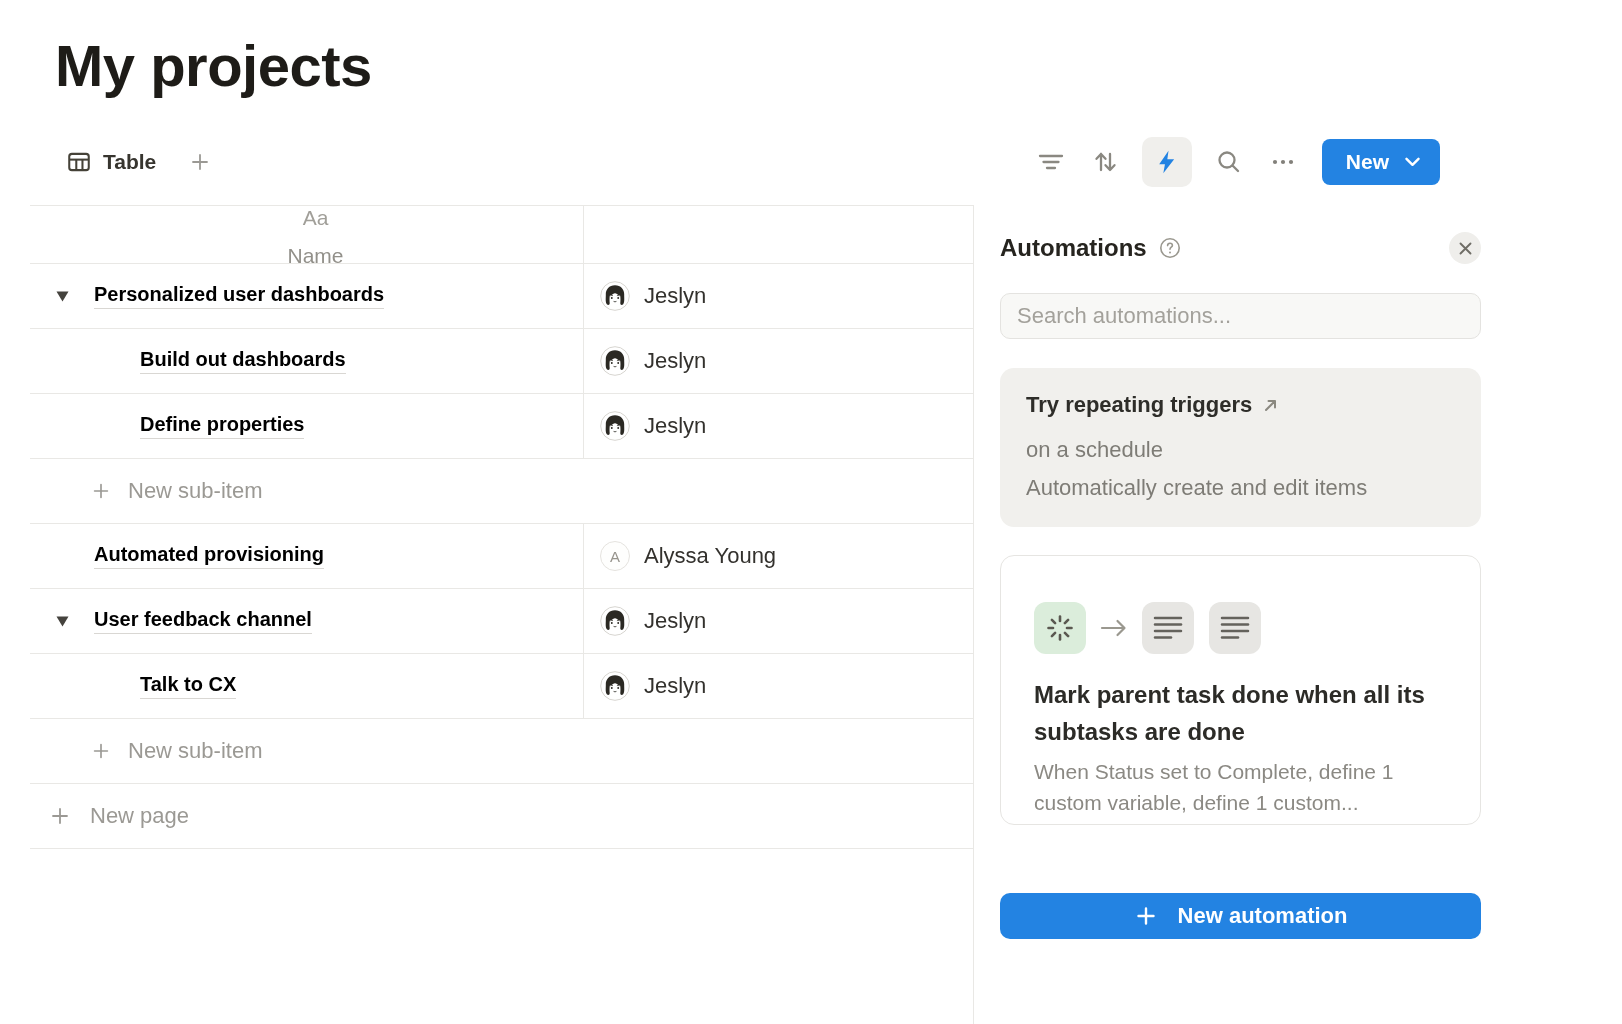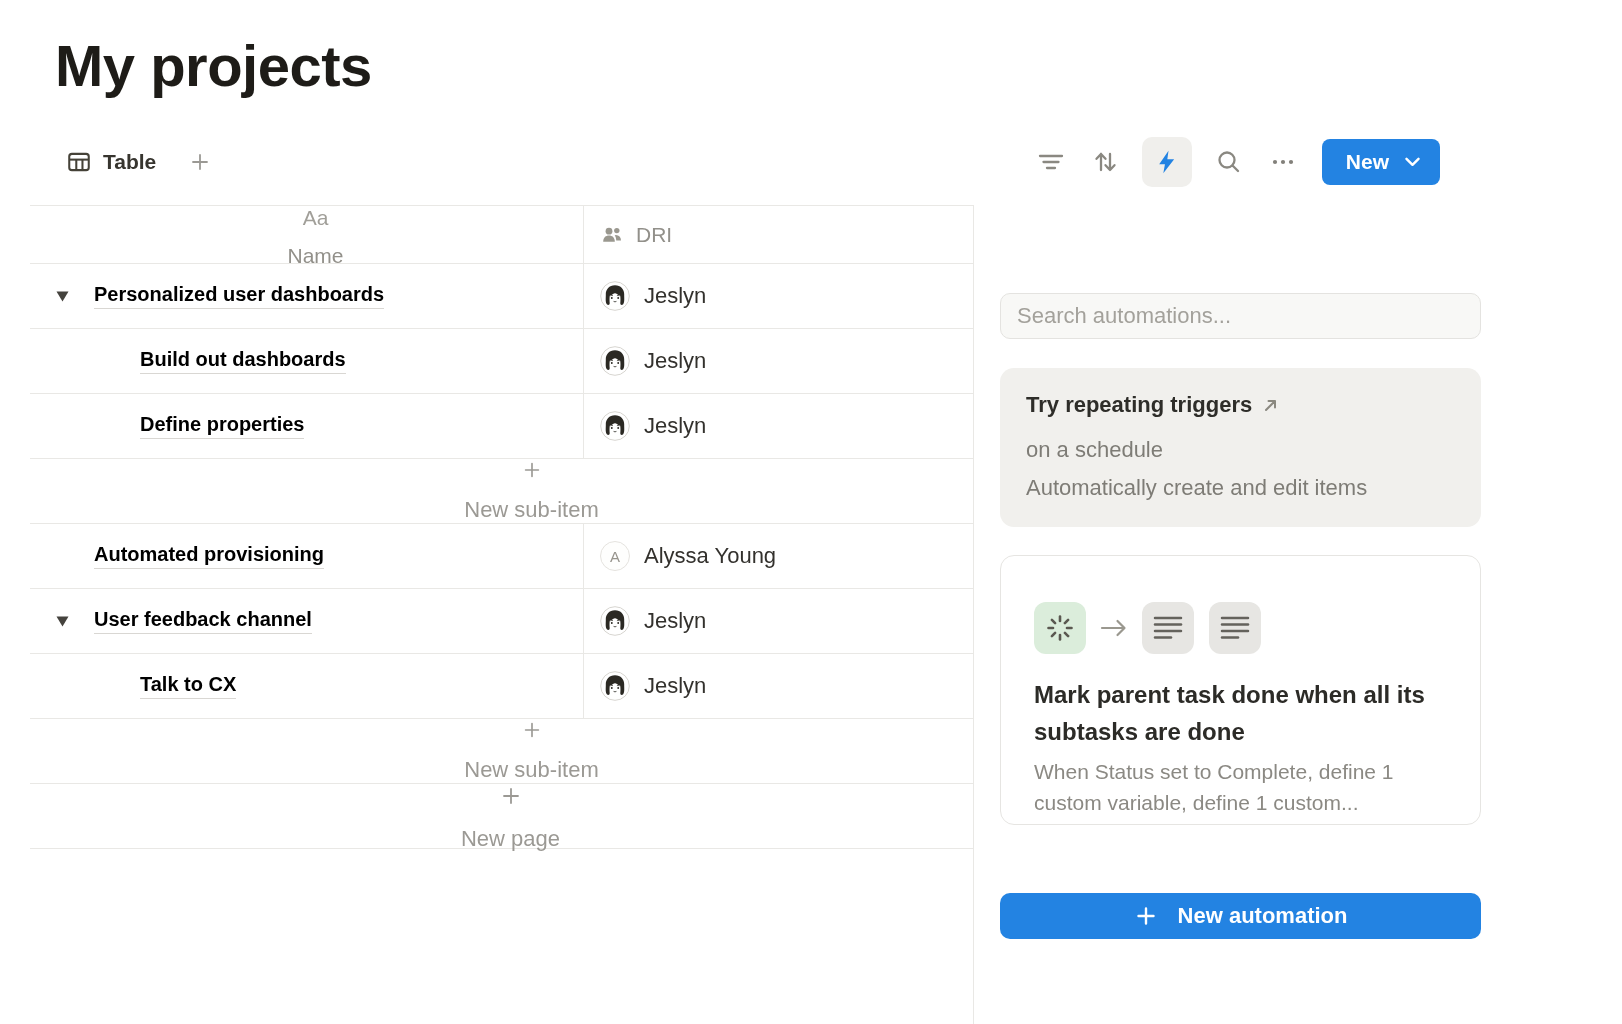--- a/index.html
+++ b/index.html
@@ -29,21 +29,21 @@
   .dri-cell{width:389px;padding-left:16px;gap:14px;}
   .hdr-label{font-size:21px;color:#92908a;}
   .hdr-icon-label{font-size:21px;color:#a19f99;font-weight:500;}
   .name-cell.header-cell{padding-left:18px;gap:14px;cursor:pointer;flex-direction:column;}
   .dri-cell.header-cell{cursor:pointer;gap:12px;}
   .pad-parent{padding-left:64px;}
   .pad-sub{padding-left:110px;}
   .toggle{position:absolute;left:19px;top:50%;transform:translateY(-50%);width:26px;height:26px;display:flex;align-items:center;justify-content:center;cursor:pointer;border-radius:4px;}
   .page-link{font-size:20px;font-weight:600;color:#000000;border-bottom:1.5px solid #d9d7d3;padding-bottom:2px;cursor:pointer;white-space:nowrap;}
   .dri-name{font-size:22px;color:#33312d;white-space:nowrap;}
-  .new-row{padding-left:60px;gap:16px;cursor:pointer;width:100%;flex-direction:column;}
+  .new-row{padding-left:60px;gap:16px;cursor:pointer;width:100%;}
   .new-row.page-level{padding-left:18px;gap:18px;}
   .new-row-label{font-size:22px;color:#9b9994;}
   .avatar{width:30px;height:30px;flex:0 0 auto;}
   .avatar-letter{width:30px;height:30px;border-radius:50%;background:#fefefd;border:1px solid #e5e3df;box-sizing:border-box;display:flex;align-items:center;justify-content:center;font-size:15px;font-weight:500;color:#97948d;}
 
   
   .panel-divider{position:absolute;left:973px;top:205px;bottom:0;width:1px;background:#e9e8e5;}
   .panel{position:absolute;left:1000px;top:0;width:481px;height:1024px;}
   .panel-header{position:absolute;left:0;right:0;top:228px;height:40px;display:flex;align-items:center;}
   .panel-title{font-size:24px;font-weight:700;color:#26241f;}
@@ -146,31 +146,20 @@
     </div>
   </div>
 
   <div class="table">
 
     <div class="trow header">
       <div class="cell name-cell header-cell with-div">
         <span class="hdr-icon-label">Aa</span>
         <span class="hdr-label">Name</span>
       </div>
-      <div class="cell dri-cell header-cell">
-        <span style="display:flex;">
-          <svg width="24" height="24" viewBox="0 0 24 24" fill="#9a988f">
-            <circle cx="9" cy="8.2" r="3.4"></circle>
-            <path d="M3.2 18.8 C3.2 14.6 5.8 12.6 9 12.6 C12.2 12.6 14.8 14.6 14.8 18.8 Z"></path>
-            <circle cx="16.8" cy="7.6" r="2.7"></circle>
-            <path d="M15.9 12.1 C19 12.2 21 14 21 17.6 L16.2 17.6 C16.2 15.4 15.6 13.4 14.6 12.6 Z"></path>
-          </svg>
-        </span>
-        <span class="hdr-label">DRI</span>
-      </div>
     </div>
 
     <div class="trow">
       <div class="cell name-cell with-div pad-parent">
         <span class="toggle">
           <svg width="13" height="11" viewBox="0 0 13 11">
               <polygon points="0.5,0.5 12.5,0.5 6.5,10.5" fill="#45433e"></polygon>
             </svg>
         </span>
         <span class="page-link">Personalized user dashboards</span>
@@ -313,20 +302,37 @@
         <span class="new-row-label">New page</span>
       </div>
     </div>
 
   </div>
 
   <div class="panel-divider"></div>
 
   <div class="panel">
 
+    <div class="panel-header">
+      <span class="panel-title">Automations</span>
+      <span class="help-btn">
+        <svg width="24" height="24" viewBox="0 0 24 24">
+          <circle cx="12" cy="12" r="9.2" fill="none" stroke="#9a988f" stroke-width="1.6"></circle>
+          <path d="M9.6 9.6 C9.6 8.1 10.7 7.2 12 7.2 C13.4 7.2 14.4 8.1 14.4 9.4 C14.4 11.2 12 11.3 12 13.2" fill="none" stroke="#9a988f" stroke-width="1.6" stroke-linecap="round"></path>
+          <circle cx="12" cy="16.4" r="1" fill="#9a988f"></circle>
+        </svg>
+      </span>
+      <span class="close-btn">
+        <span style="display:flex;">
+          <svg width="15" height="15" viewBox="0 0 15 15" stroke="#6f6d66" stroke-width="1.9" stroke-linecap="round">
+              <path d="M2.5 2.5 L12.5 12.5 M12.5 2.5 L2.5 12.5"></path>
+            </svg>
+        </span>
+      </span>
+    </div>
 
     <input class="search-input" type="text" placeholder="Search automations..." style="">
 
     <div class="promo-card">
       <div class="promo-title">
         <span>Try repeating triggers</span>
         <span style="display:flex;">
           <svg width="17" height="17" viewBox="0 0 17 17" fill="none" stroke="#8b8980" stroke-width="2" stroke-linecap="round" stroke-linejoin="round">
               <path d="M4 13 L13 4 M6.5 4 H13 V10.5"></path>
             </svg>

